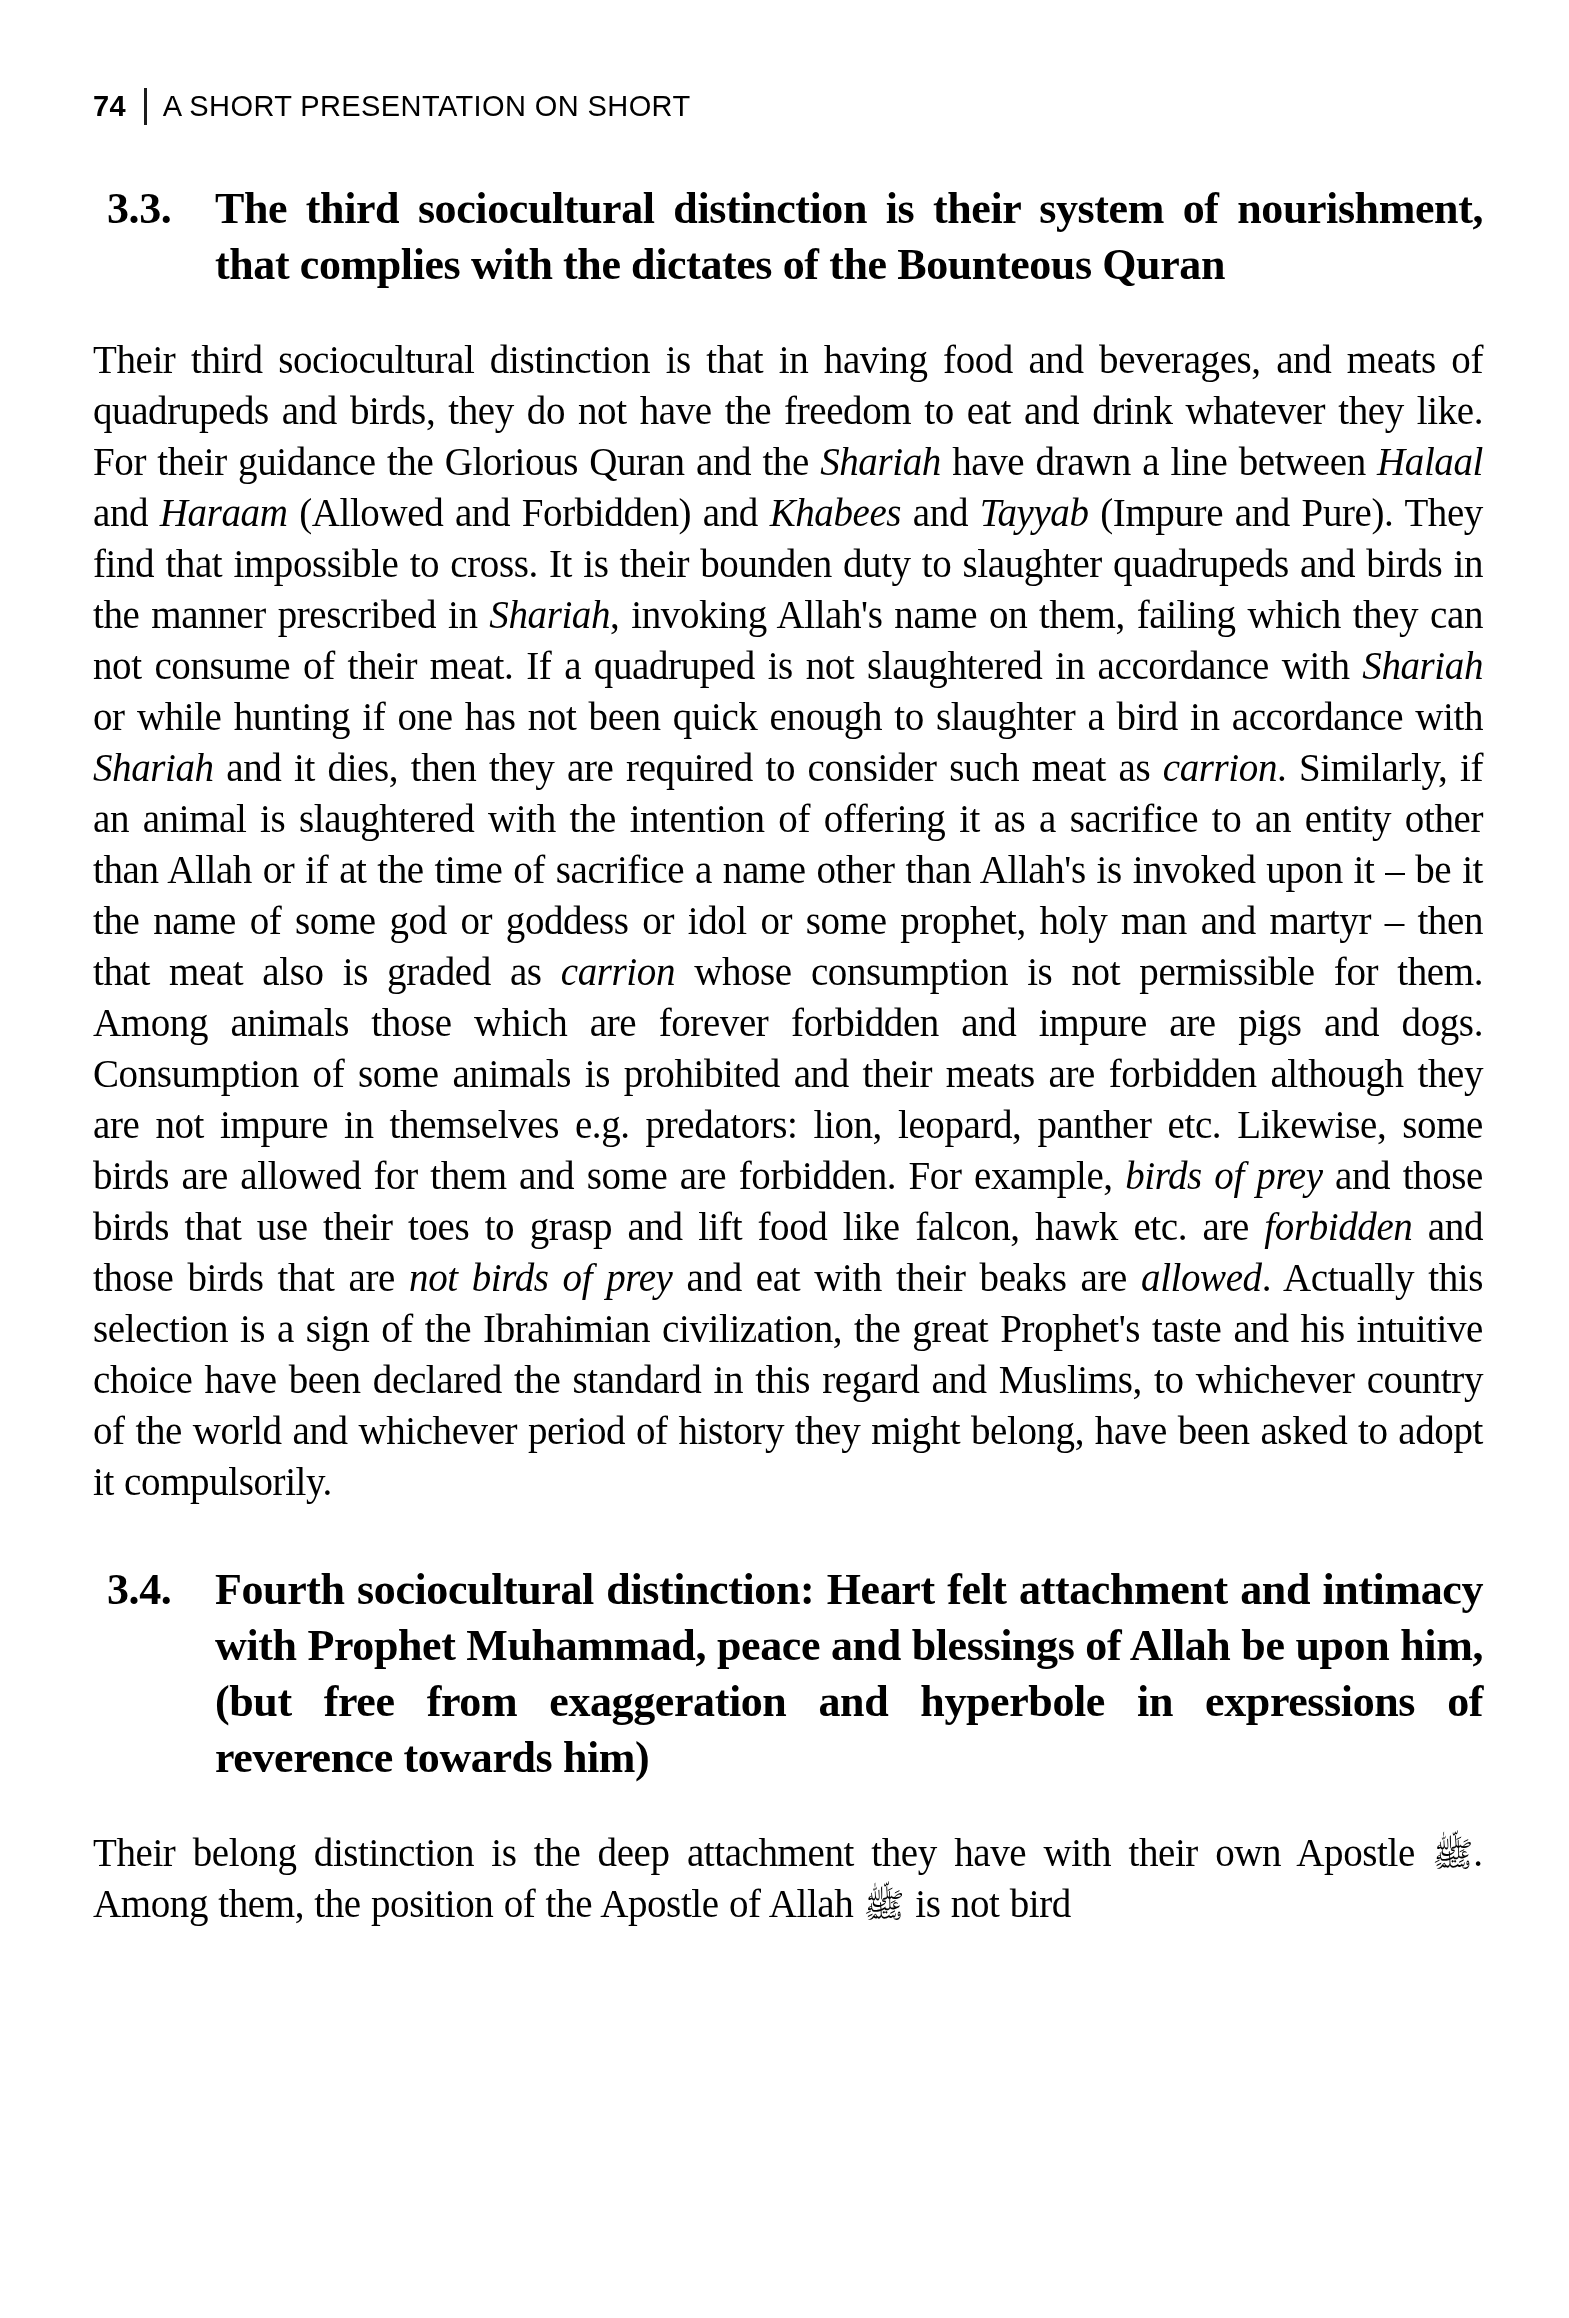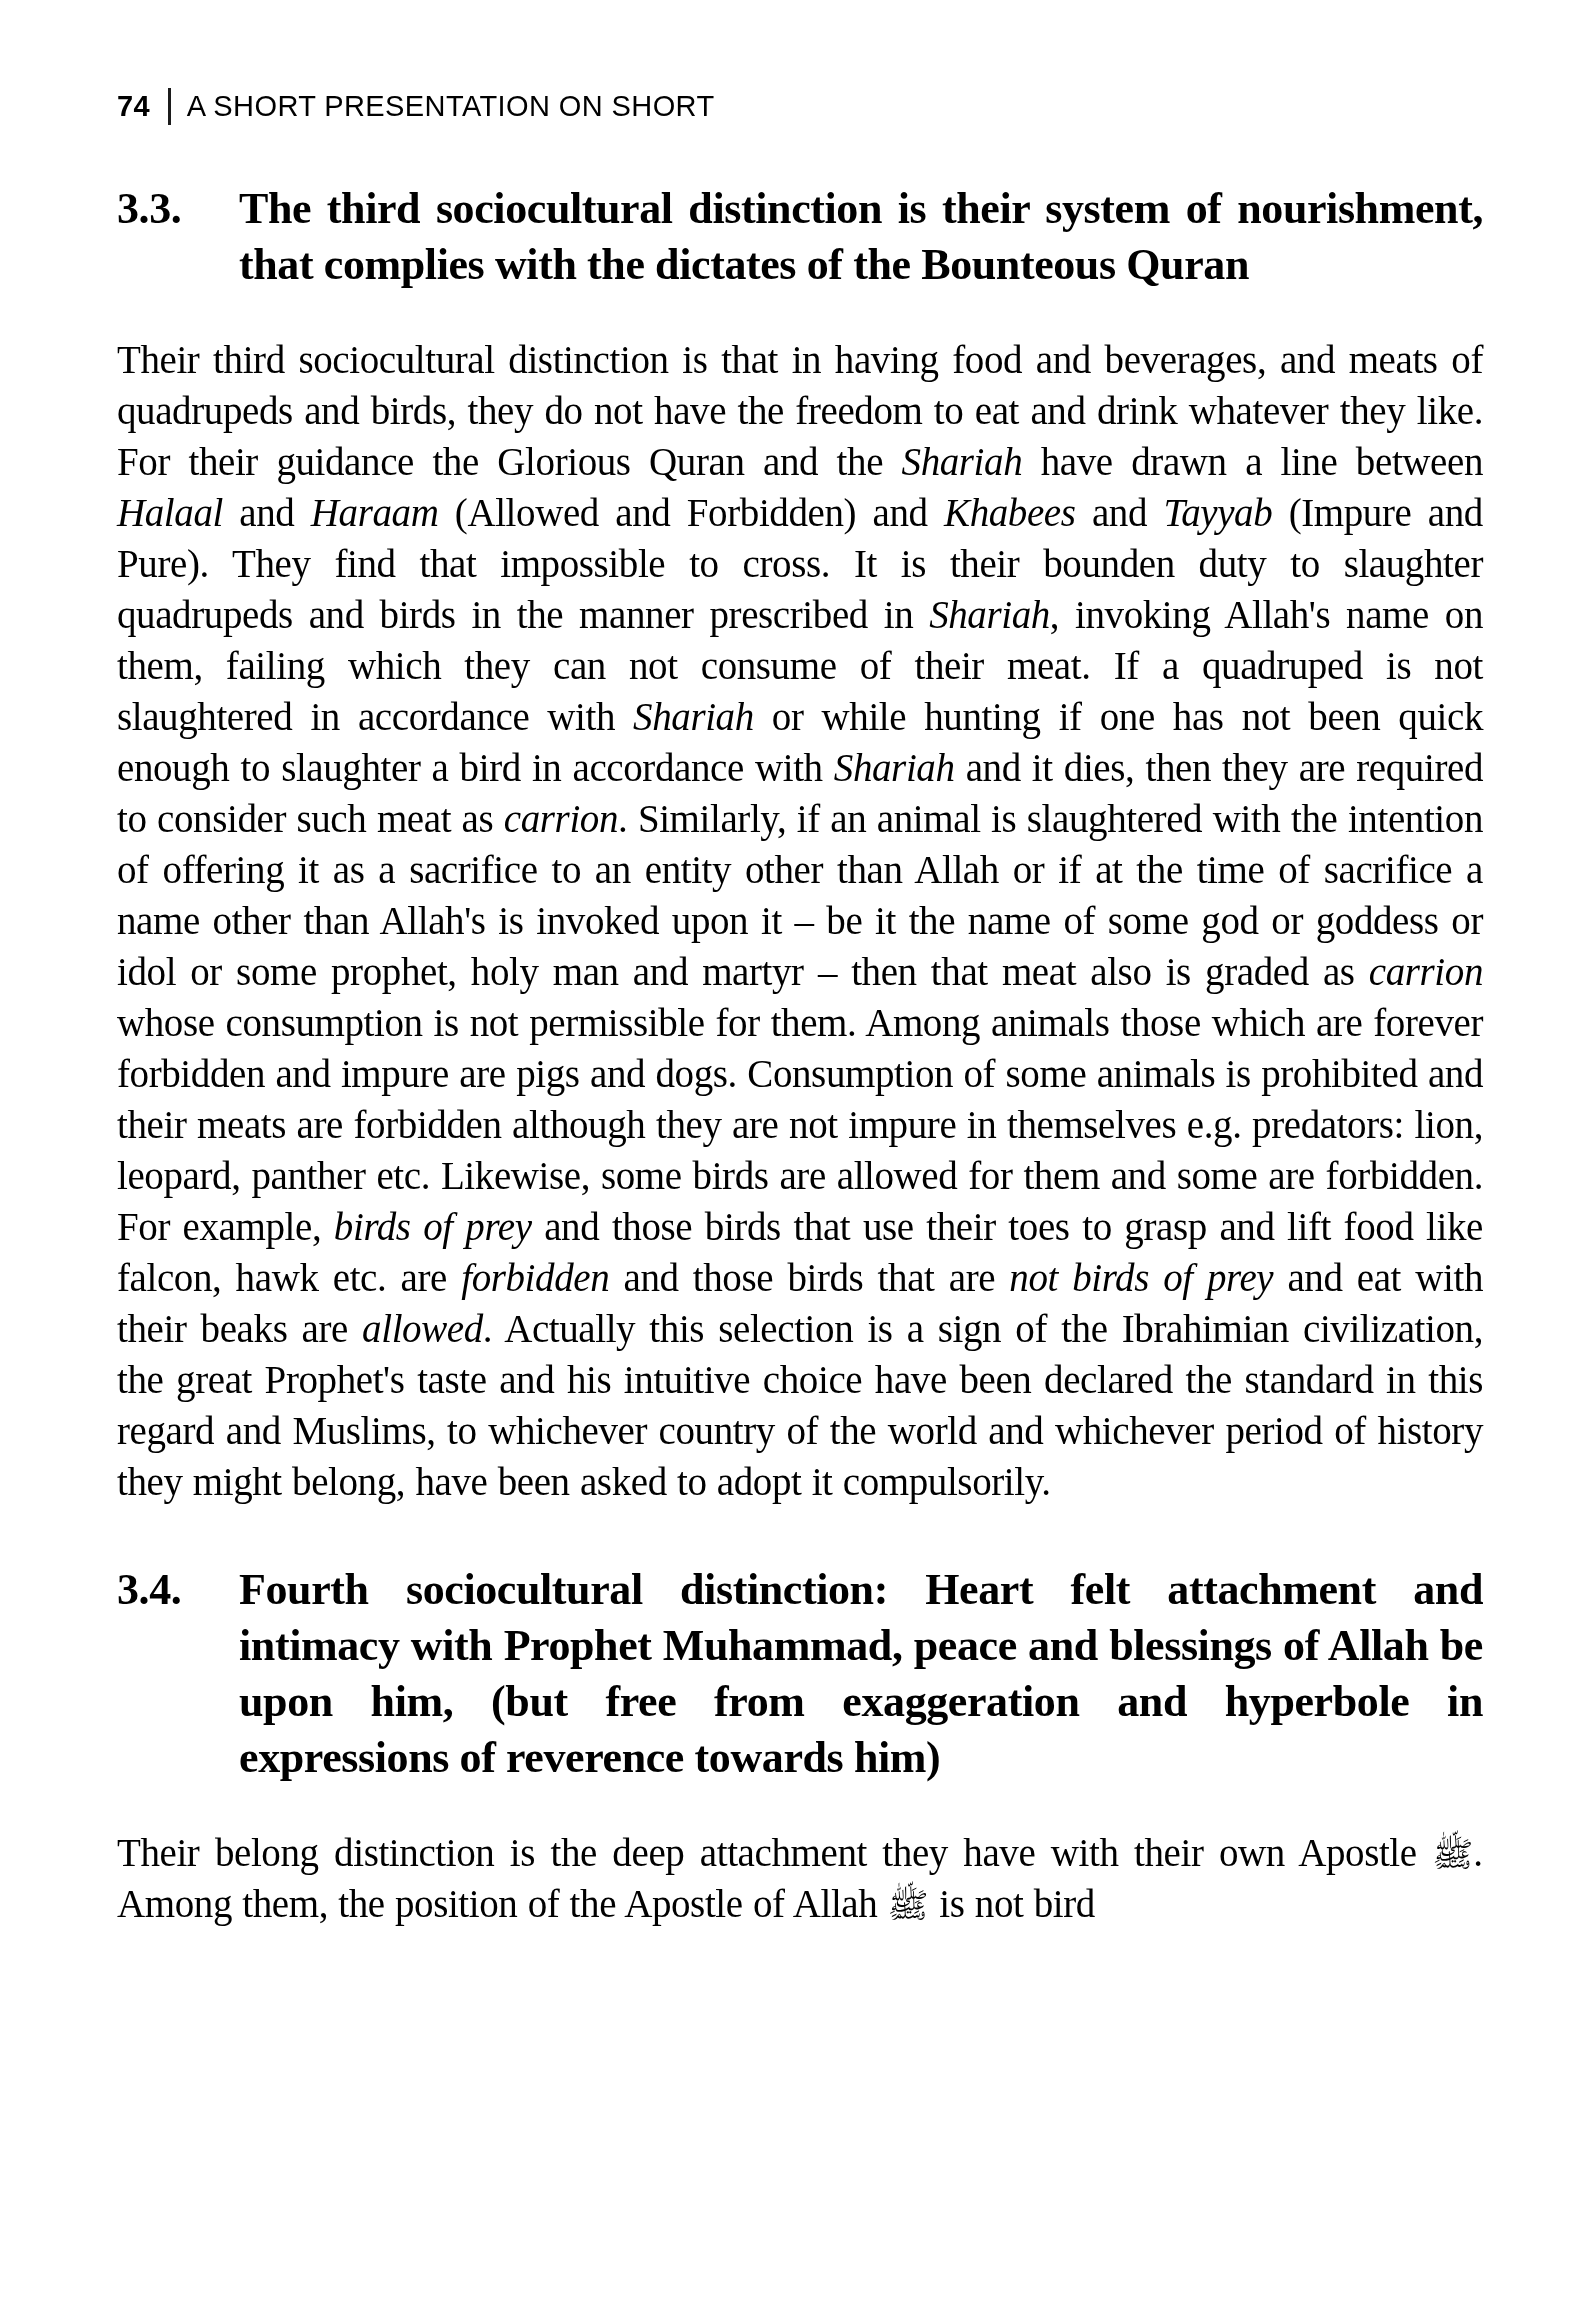--- a/index.html
+++ b/index.html
@@ -11,21 +11,21 @@
     width: 1570px;
     height: 2319px;
     overflow: hidden;
     color: #000000;
     font-family: "Liberation Serif", serif;
   }
   .page {
     box-sizing: border-box;
     width: 1570px;
     height: 1673px;
-    padding: 0 87px 0 117px;
+    padding: 0 87px 0 93px;
     background: #ffffff;
   }
   
   .running-header {
     display: flex;
     align-items: center;
     padding-top: 86px;
     height: 41px;
     box-sizing: content-box;
     font-family: "Liberation Sans", sans-serif;
@@ -52,21 +52,21 @@
     font-weight: bold;
     font-size: 44px;
     line-height: 56px;
     text-align: justify;
     letter-spacing: -0.4px;
   }
   .sec-heading.first { margin-top: 54px; }
   .sec-heading.second { margin-top: 55px; }
   .sec-num {
     position: absolute;
-    left: 0;
+    left: 14px;
     top: 0;
   }
   
   .body-text {
     margin: 0;
     margin-top: 41px;
     font-size: 39px;
     line-height: 51px;
     text-align: justify;
     letter-spacing: -0.4px;

